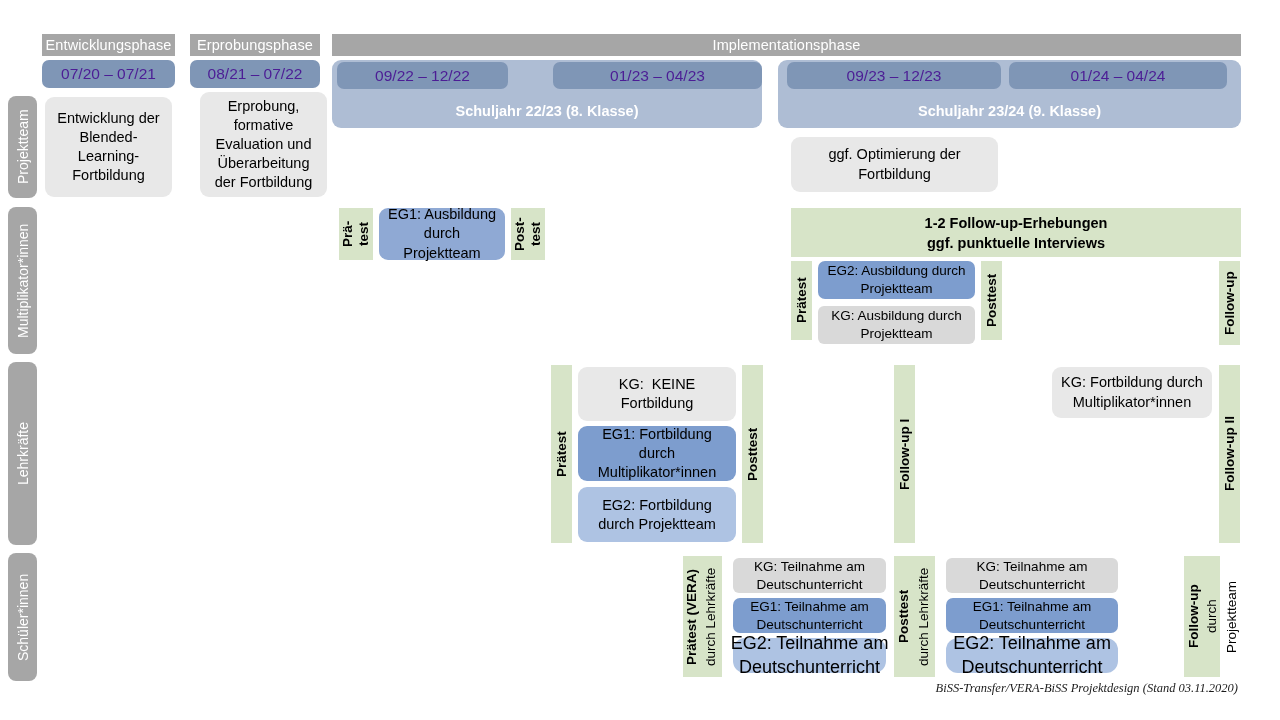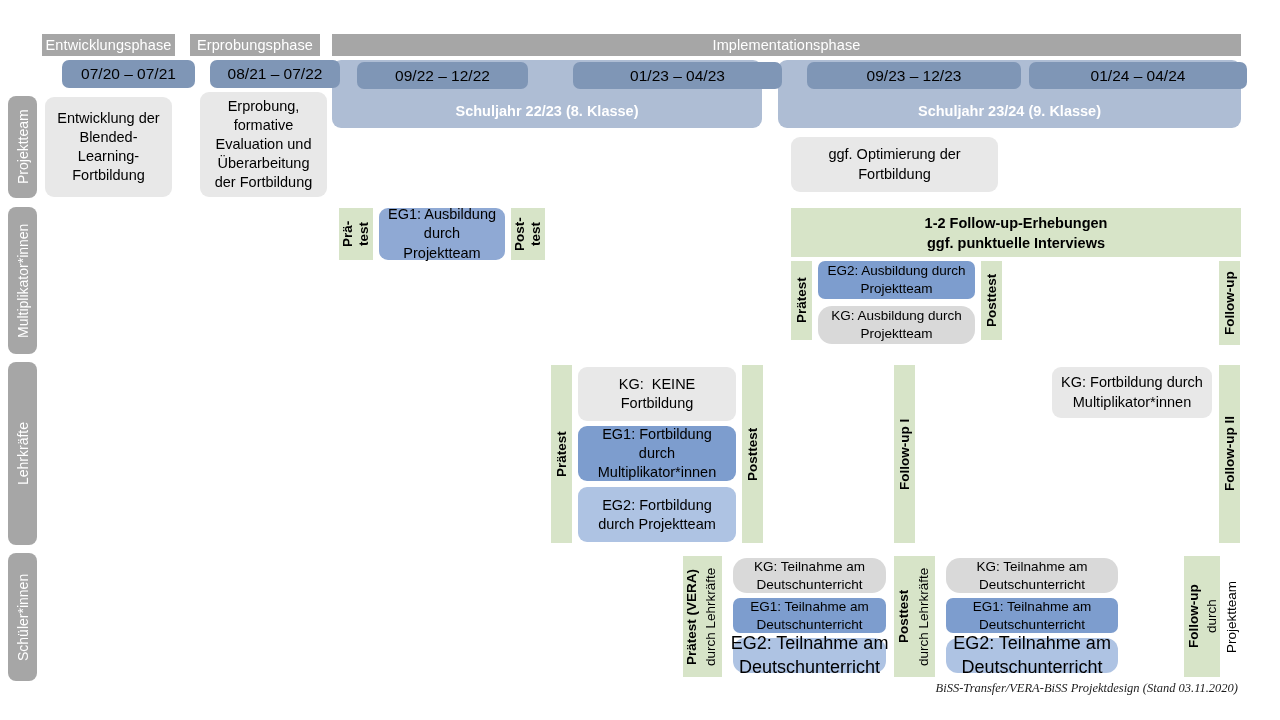--- a/index.html
+++ b/index.html
@@ -16,26 +16,25 @@
 
   
   .phase-bar{
     background:#A6A6A6;color:#ffffff;
     font-size:14.5px;
     display:flex;align-items:center;justify-content:center;
     text-align:center;
     letter-spacing:.1px;
   }
   .date-box{
-    background:#7F96B6;color:#000000;
+    background:#7F96B6;color:#4c1d95;
     border-radius:7px;
     font-size:15.5px;
     display:flex;align-items:center;justify-content:center;
     text-align:center;
-    margin-left:20px;
   }
   .schuljahr-bar{
     background:#AEBDD4;color:#ffffff;
     border-radius:9px;
     font-size:14.5px;font-weight:bold;
     display:flex;align-items:flex-end;justify-content:center;
     text-align:center;
     padding-bottom:9px;
   }
   .side-label{
@@ -50,21 +49,21 @@
   .grey-box{
     background:#E8E8E8;color:#000;
     border-radius:9px;
     font-size:14.5px;
     display:flex;align-items:center;justify-content:center;
     text-align:center;line-height:1.32;
     padding:2px 6px;
   }
   .grey-box-sq{
     background:#D9D9D9;color:#000;
-    border-radius:14px;
+    border-radius:6px;
     font-size:13.5px;
     display:flex;align-items:center;justify-content:center;
     text-align:center;line-height:1.3;
     padding:2px 5px;
   }
   .blue-dark{
     background:#7D9DCE;color:#000;
     border-radius:7px;
     font-size:13.5px;
     display:flex;align-items:center;justify-content:center;

